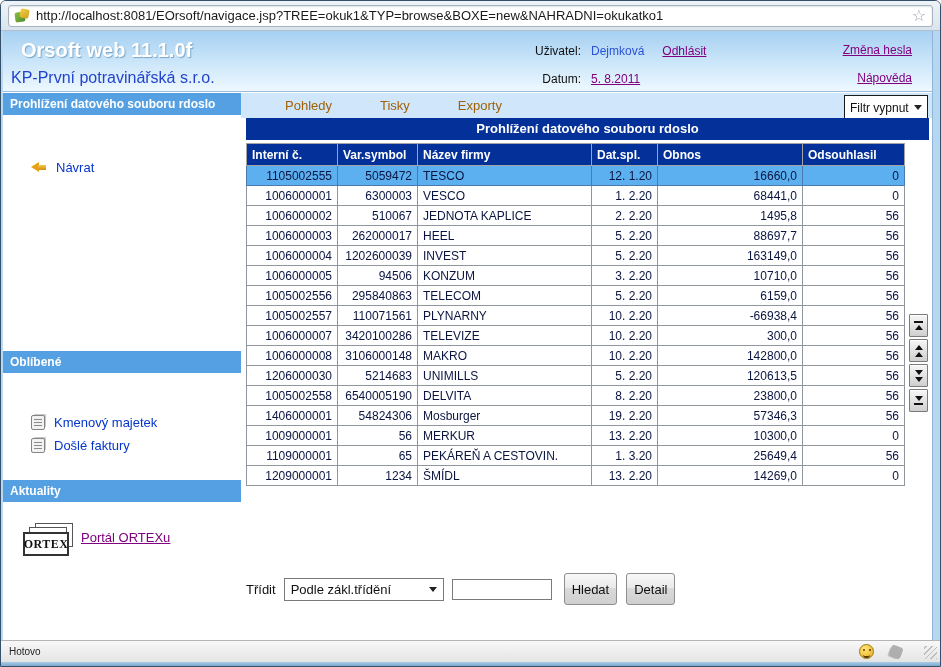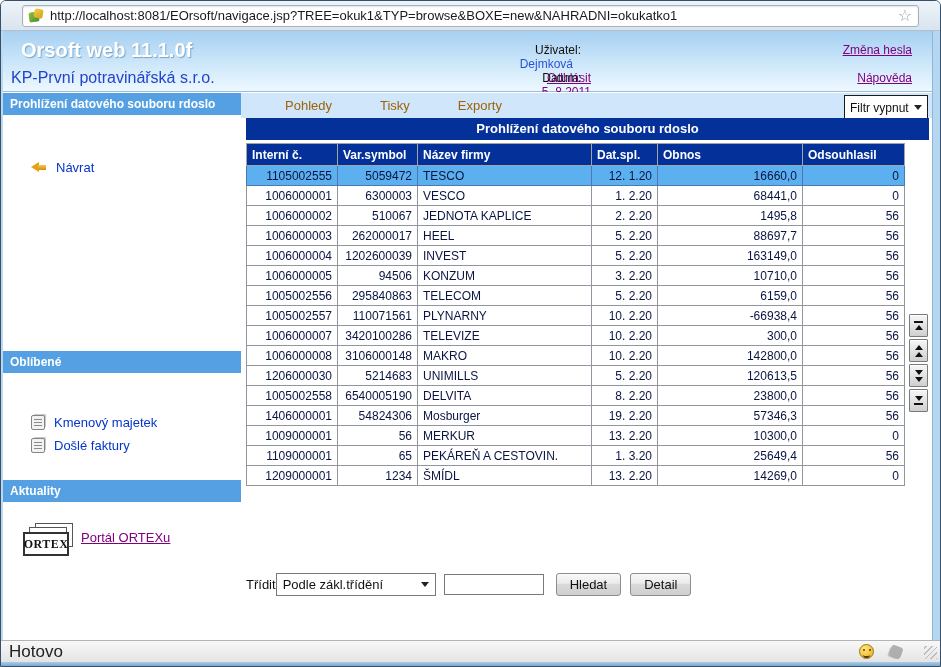--- a/index.html
+++ b/index.html
@@ -20,21 +20,21 @@
   .wc-min,.wc-max{width:31px;background:linear-gradient(#eaf3fb,#c6d9e8 48%,#aac5da 52%,#c6dbec);}
   .wc-min{border-radius:0 0 0 3px;border-right:none;}
   .wc-max{border-right:none;}
   .wc-close{width:42px;background:linear-gradient(#f2ab9b,#da604a 48%,#c23c2c 52%,#d4604e);border-radius:0 0 3px 0;}
   .glyph-min{width:10px;height:3px;background:#24455f;margin-top:6px;}
   .glyph-max{width:9px;height:8px;border:2px solid #24455f;background:transparent;}
   .glyph-close{color:#fff;font-size:12px;font-weight:bold;text-shadow:0 1px 1px #7a1408;}
 
   
   .urlbar{flex:0 0 30px;background:linear-gradient(#eef4f9,#d9e4ee);display:flex;align-items:center;
-          padding:0 21px;border-bottom:1px solid #b4c0cc;}
+          padding:0 7px;border-bottom:1px solid #b4c0cc;}
   .url-field{flex:1;height:22px;background:#fff;border:1px solid #a8b2bd;border-radius:3px;
              display:flex;align-items:center;padding:0 6px;box-shadow:inset 0 1px 2px #dde4ea;}
   .favicon{width:14px;height:14px;position:relative;margin-right:7px;flex:0 0 14px;}
   .favicon::before{content:"";position:absolute;left:0;top:3px;width:10px;height:10px;border-radius:2px;
              background:linear-gradient(135deg,#8cc24a,#4a8a28);transform:rotate(-8deg);}
   .favicon::after{content:"";position:absolute;left:5px;top:0;width:9px;height:9px;border-radius:2px;
              background:linear-gradient(135deg,#f2d24a,#d0a018);transform:rotate(12deg);}
   .url-text{font-size:13px;color:#1a1a1a;white-space:nowrap;overflow:hidden;flex:1;}
   .star{font-size:16px;color:#9aa4ae;line-height:1;margin-left:6px;}
 
@@ -43,21 +43,21 @@
   .gutter{flex:0 0 8px;background:#b5d7f2;border-left:1px solid #8fb4d6;}
   .page{flex:1;position:relative;background:#fff;overflow:hidden;}
 
   
   .page-header{height:61px;background:linear-gradient(180deg,#a6d0f2 0%,#cde7fa 55%,#eef8ff 100%);
                border-bottom:1px solid #9dbcd8;position:relative;}
   .app-title{position:absolute;left:18px;top:8px;font-size:20px;font-weight:bold;color:#fff;
              text-shadow:1px 1px 1px #7aa6c8;}
   .company{position:absolute;left:8px;top:38px;font-size:16px;color:#2244cc;}
   .hdr-info{position:absolute;left:470px;top:12px;font-size:12px;}
-  .hdr-row{display:flex;height:16px;margin-bottom:12px;align-items:flex-end;flex-direction:column;}
+  .hdr-row{display:flex;height:16px;margin-bottom:12px;align-items:center;}
   .hdr-label{width:108px;text-align:right;color:#101010;margin-right:10px;}
   .hdr-name{color:#2a52d8;margin-right:18px;}
   .lnk{color:#800080;text-decoration:underline;cursor:pointer;}
   .hdr-links{position:absolute;right:20px;top:12px;text-align:right;font-size:12px;}
   .hdr-links .lnk{display:block;height:16px;margin-bottom:12px;}
 
   
   .page-body{display:flex;height:519px;}
   .sidebar{flex:0 0 238px;position:relative;background:#fff;}
   .sb-header{position:absolute;left:0;width:238px;height:22px;background:#55a0e2;color:#fff;
@@ -113,34 +113,34 @@
            background:linear-gradient(#f7f7f7,#cfcfcf);display:flex;flex-direction:column;align-items:center;
            justify-content:center;cursor:pointer;box-shadow:inset 0 1px 0 #fff;}
   .tri-up{width:0;height:0;border-left:4.5px solid transparent;border-right:4.5px solid transparent;
            border-bottom:5px solid #111;margin:1px 0;}
   .tri-down{width:0;height:0;border-left:4.5px solid transparent;border-right:4.5px solid transparent;
            border-top:5px solid #111;margin:1px 0;}
   .bar{width:9px;height:2px;background:#111;margin:1px 0;}
 
   
   .bottom-form{position:absolute;left:5px;top:481px;display:flex;align-items:center;font-size:13px;color:#111;}
-  .sort-label{}
+  .sort-label{margin-right:8px;}
   .sort-select{width:160px;height:23px;background:#fff;border:1px solid #7a7a7a;display:flex;
            align-items:center;justify-content:space-between;padding:0 6px;font-size:13px;cursor:pointer;}
   .search-input{width:100px;height:21px;border:1px solid #7a7a7a;margin-left:8px;font-size:13px;padding:0 4px;
            font-family:"Liberation Sans",sans-serif;}
-  .win-btn{margin-left:12px;font-size:13px;color:#111;padding:2px 13px;height:23px;
+  .win-btn{margin-left:12px;font-size:13px;color:#111;padding:2px 7px;height:32px;
            background:linear-gradient(#f8f8f8,#eaeaea 45%,#dadada 46%,#cfcfcf);
            border:1px solid #8e8e8e;border-radius:3px;font-family:"Liberation Sans",sans-serif;cursor:pointer;}
   .win-btn + .win-btn{margin-left:9px;}
 
   
   .statusbar{flex:0 0 22px;background:linear-gradient(#f8f8f8,#e4e4e4);border-top:1px solid #b5b5b5;
            display:flex;align-items:center;position:relative;}
-  .status-text{font-size:17px;color:#222;margin-left:8px;}
+  .status-text{font-size:10px;color:#222;margin-left:8px;}
   .smiley{position:absolute;right:66px;top:3px;width:15px;height:15px;border-radius:50%;
            background:radial-gradient(circle at 35% 30%,#ffe878,#e8a81c);border:1px solid #9a7a10;}
   .smiley::before{content:"";position:absolute;left:3px;top:4px;width:2px;height:2px;background:#5a3a00;
            border-radius:50%;box-shadow:6px 0 0 #5a3a00;}
   .smiley::after{content:"";position:absolute;left:3px;top:7px;width:7px;height:4px;border-bottom:2px solid #5a3a00;
            border-radius:0 0 6px 6px;}
   .plugin-icon{position:absolute;right:38px;top:5px;width:12px;height:12px;background:#9a9a9a;opacity:.75;
            border-radius:3px;transform:rotate(20deg);box-shadow:-2px 2px 0 -1px #b8b8b8;}
   .grip{position:absolute;right:3px;bottom:3px;width:13px;height:13px;
            background:repeating-linear-gradient(315deg,#bcbcbc 0 1px,transparent 1px 4px);}

